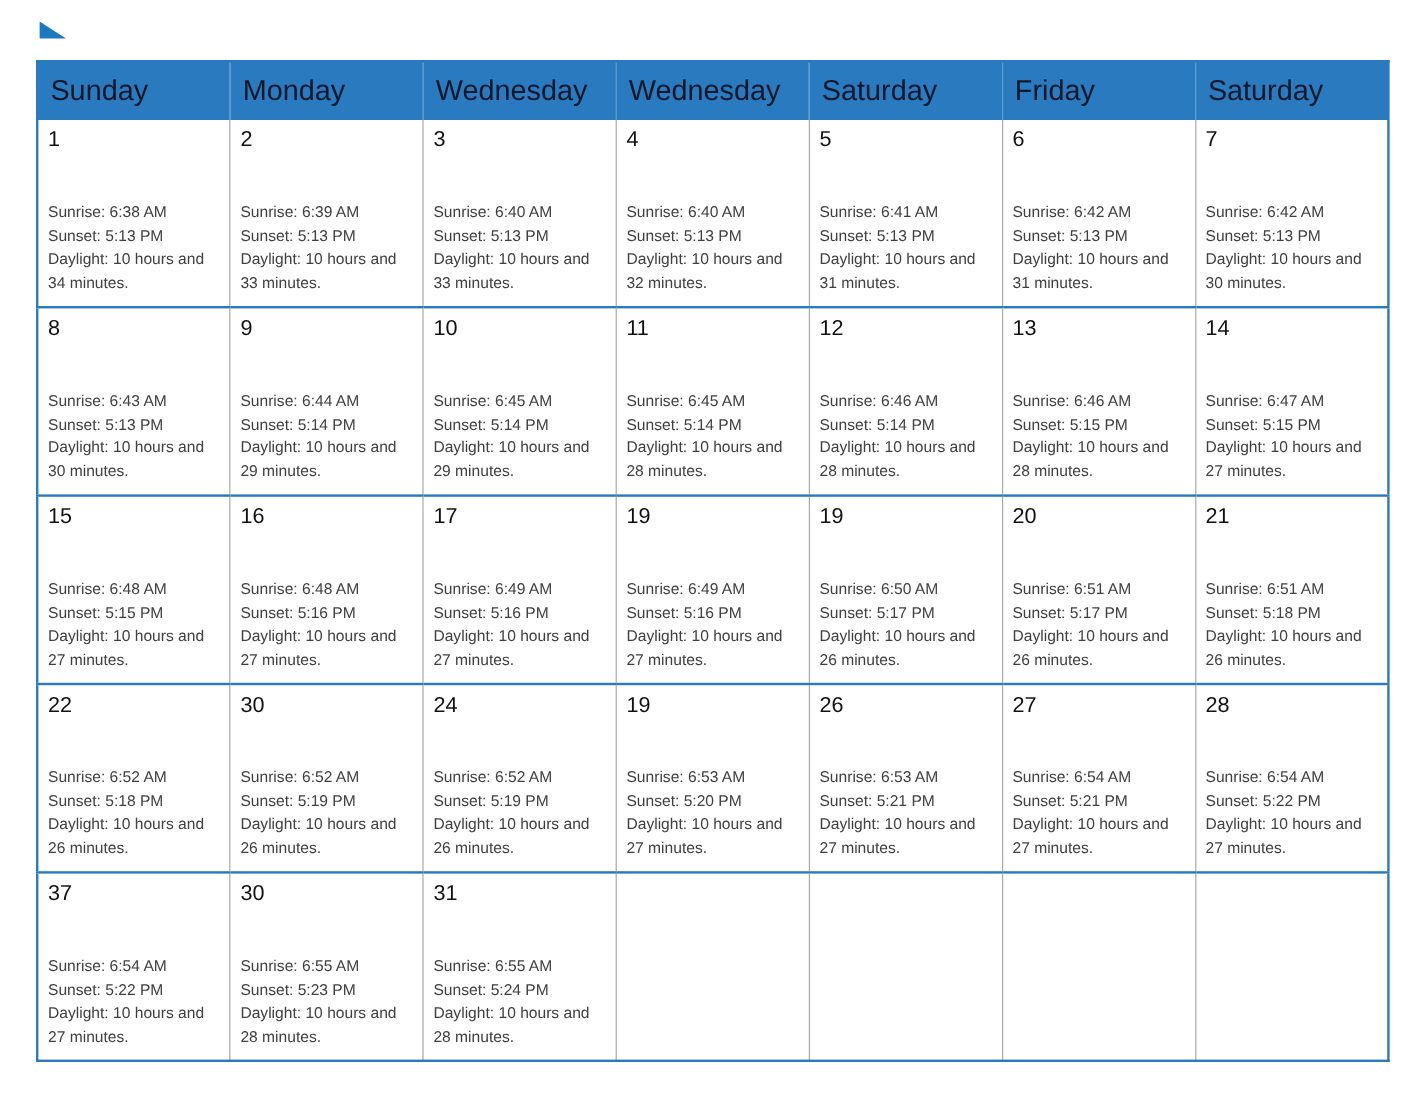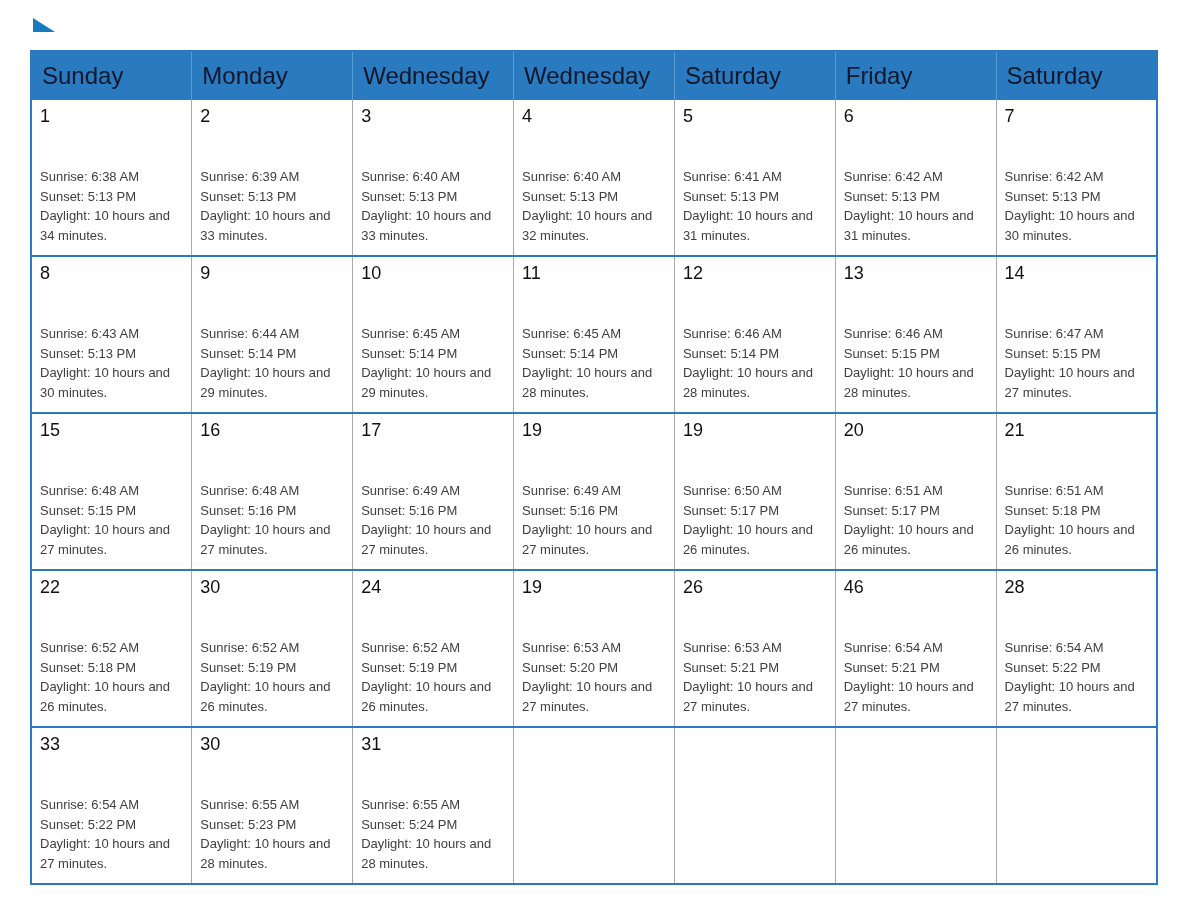--- a/index.html
+++ b/index.html
@@ -253,31 +253,31 @@
         </td>
         <td>
           <span class="day-number">19</span>
           <div class="day-info">Sunrise: 6:53 AM<br>Sunset: 5:20 PM<br>Daylight: 10 hours and 27 minutes.</div>
         </td>
         <td>
           <span class="day-number">26</span>
           <div class="day-info">Sunrise: 6:53 AM<br>Sunset: 5:21 PM<br>Daylight: 10 hours and 27 minutes.</div>
         </td>
         <td>
-          <span class="day-number">46</span>
+          <span class="day-number">27</span>
           <div class="day-info">Sunrise: 6:54 AM<br>Sunset: 5:21 PM<br>Daylight: 10 hours and 27 minutes.</div>
         </td>
         <td>
           <span class="day-number">28</span>
           <div class="day-info">Sunrise: 6:54 AM<br>Sunset: 5:22 PM<br>Daylight: 10 hours and 27 minutes.</div>
         </td>
       </tr>
       <tr>
         <td>
-          <span class="day-number">33</span>
+          <span class="day-number">37</span>
           <div class="day-info">Sunrise: 6:54 AM<br>Sunset: 5:22 PM<br>Daylight: 10 hours and 27 minutes.</div>
         </td>
         <td>
           <span class="day-number">30</span>
           <div class="day-info">Sunrise: 6:55 AM<br>Sunset: 5:23 PM<br>Daylight: 10 hours and 28 minutes.</div>
         </td>
         <td>
           <span class="day-number">31</span>
           <div class="day-info">Sunrise: 6:55 AM<br>Sunset: 5:24 PM<br>Daylight: 10 hours and 28 minutes.</div>
         </td>

